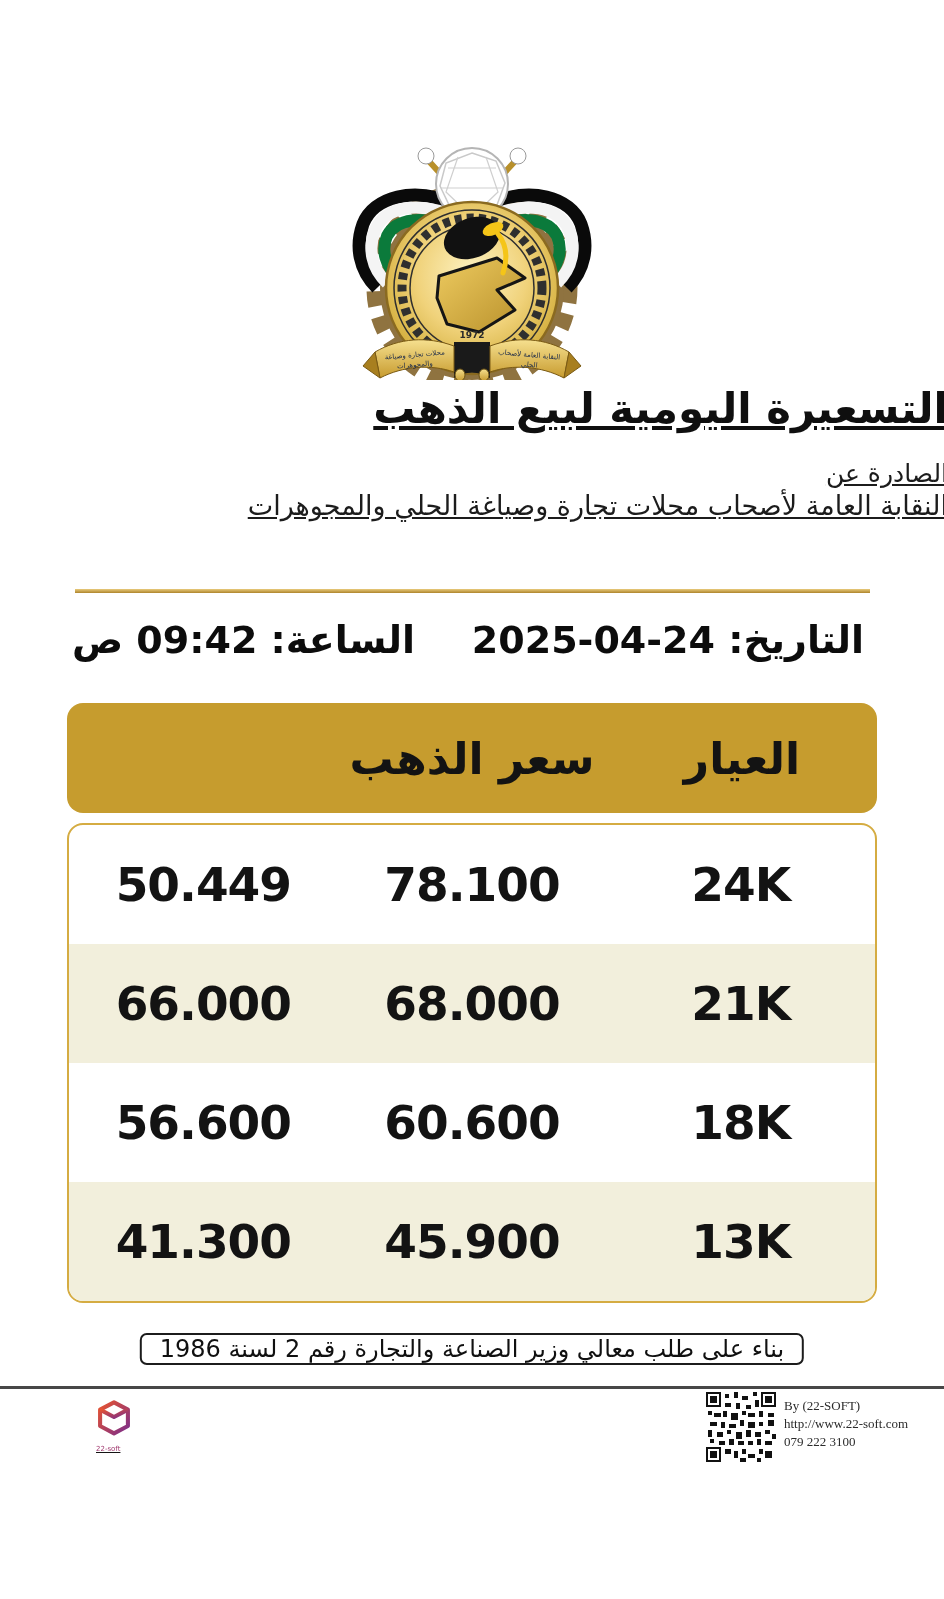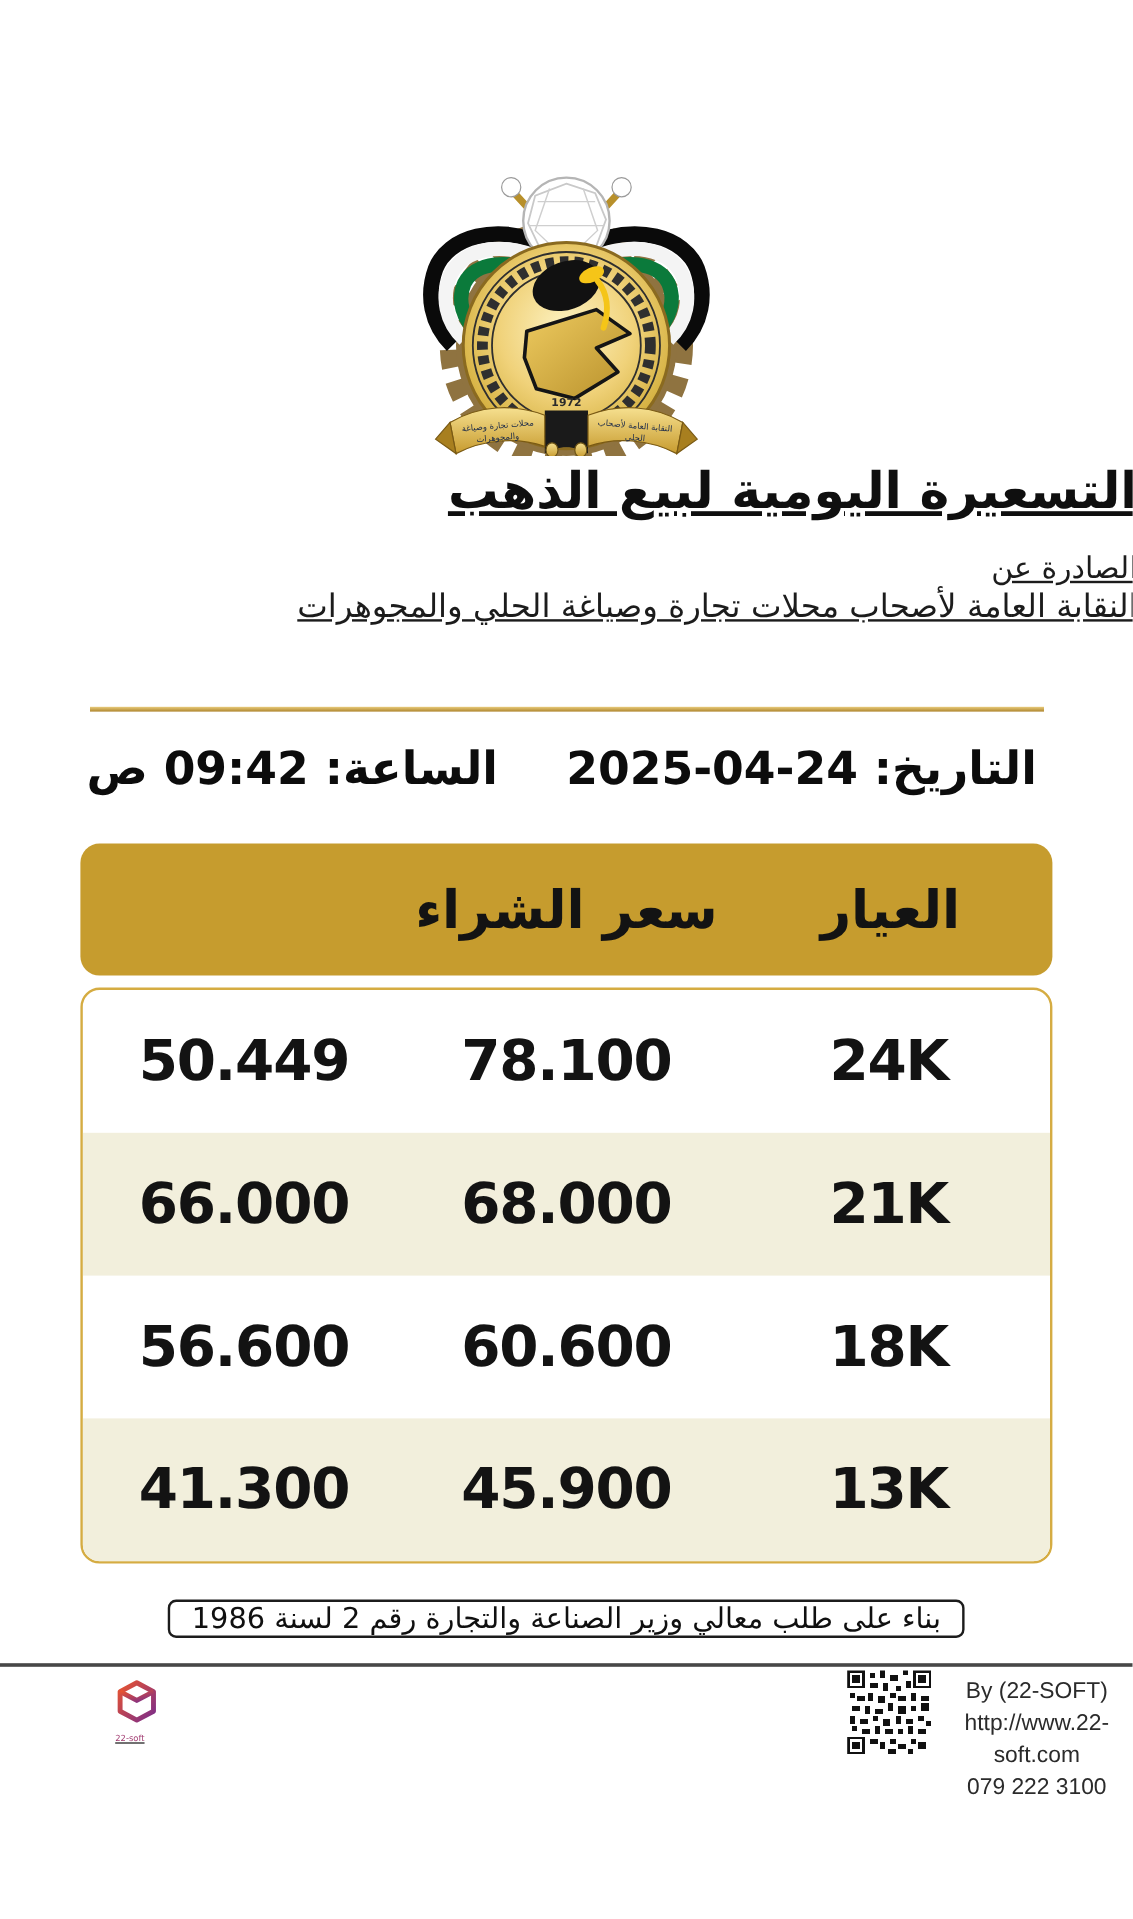--- a/index.html
+++ b/index.html
@@ -25,22 +25,22 @@
   .row{height:119px;display:grid;grid-template-columns:1fr 1fr 1fr;direction:rtl;
     align-items:center;text-align:center;font-size:47px;font-weight:800;color:#131313;letter-spacing:-1px;}
   .row.alt{background:#F2EFDC;}
   .note-box{position:absolute;top:1333px;left:50%;transform:translateX(-50%);
     border:2px solid #1c1c1c;border-radius:7px;padding:0 18px;font-size:24px;
     color:#101010;direction:rtl;white-space:nowrap;background:#fff;}
   .bottom-line{position:absolute;top:1386px;left:0;width:944px;height:3px;background:#474747;}
   .cube-logo{position:absolute;left:96px;top:1399px;width:40px;text-align:left;text-decoration:underline;}
   .cube-caption{font-size:7px;color:#A13A70;margin-top:1px;}
   .qr{position:absolute;left:706px;top:1392px;width:70px;height:70px;}
-  .credits{position:absolute;left:784px;top:1397px;font-size:19px;color:#2b2b2b;
-    line-height:1.4;font-family:Liberation Sans, sans-serif;direction:ltr;text-align:center;}
+  .credits{position:absolute;left:784px;top:1397px;font-size:13px;color:#2b2b2b;
+    line-height:1.4;font-family:Liberation Serif, serif;direction:ltr;text-align:left;}
 </style>
 </head>
 <body>
 
 <div class="page">
 
   <div class="emblem">
     <svg viewBox="0 0 250 254" width="250" height="254">
       <defs>
         <radialGradient id="goldC" cx="50%" cy="42%" r="65%">
@@ -130,21 +130,21 @@
       <span>24-04-2025</span>
     </div>
     <div>
       <span>الساعة:</span>
       <span>09:42 ص</span>
     </div>
   </div>
 
   <div class="table-header">
     <div>العيار</div>
-    <div>سعر الشراء</div>
+    <div>سعر الذهب</div>
   </div>
 
   <div class="table-body">
     <div class="row">
       <div>24K</div>
       <div>78.100</div>
       <div>50.449</div>
     </div>
     <div class="row alt">
       <div>21K</div>

